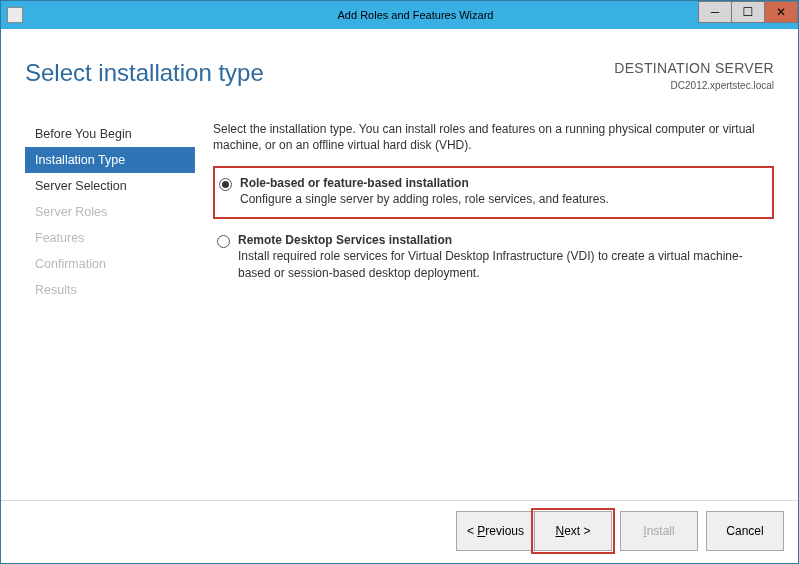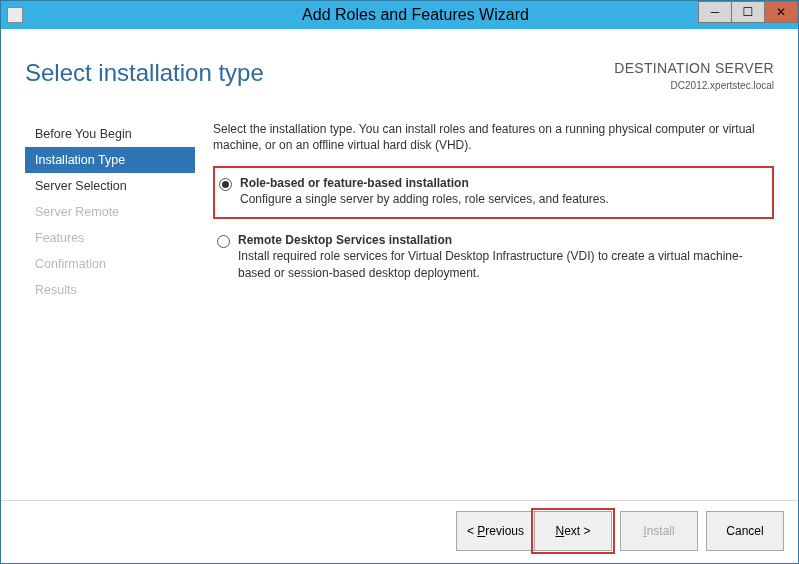--- a/index.html
+++ b/index.html
@@ -29,21 +29,21 @@
   width: 16px;
   height: 16px;
   margin-left: 6px;
   background: #eaeaea;
   border: 1px solid #888;
 }
 .titlebar-title {
   position: absolute;
   left: 0; right: 0;
   text-align: center;
-  font-size: 16px;
+  font-size: 11px;
   color: #000;
   margin-left: 32px;
 }
 .win-controls {
   margin-left: auto;
   display: flex;
   height: 100%;
   z-index: 2;
 }
 .win-btn {
@@ -196,21 +196,21 @@
         <div class="dest-label">DESTINATION SERVER</div>
         <div>DC2012.xpertstec.local</div>
       </div>
     </div>
 
     <div class="body-row">
       <div class="nav">
         <div class="nav-item">Before You Begin</div>
         <div class="nav-item active">Installation Type</div>
         <div class="nav-item">Server Selection</div>
-        <div class="nav-item disabled">Server Remote</div>
+        <div class="nav-item disabled">Server Roles</div>
         <div class="nav-item disabled">Features</div>
         <div class="nav-item disabled">Confirmation</div>
         <div class="nav-item disabled">Results</div>
       </div>
 
       <div class="main">
         <div class="intro">Select the installation type. You can install roles and features on a running physical computer or virtual machine, or on an offline virtual hard disk (VHD).</div>
 
         <div class="option highlight">
           <div class="radio checked"></div>

